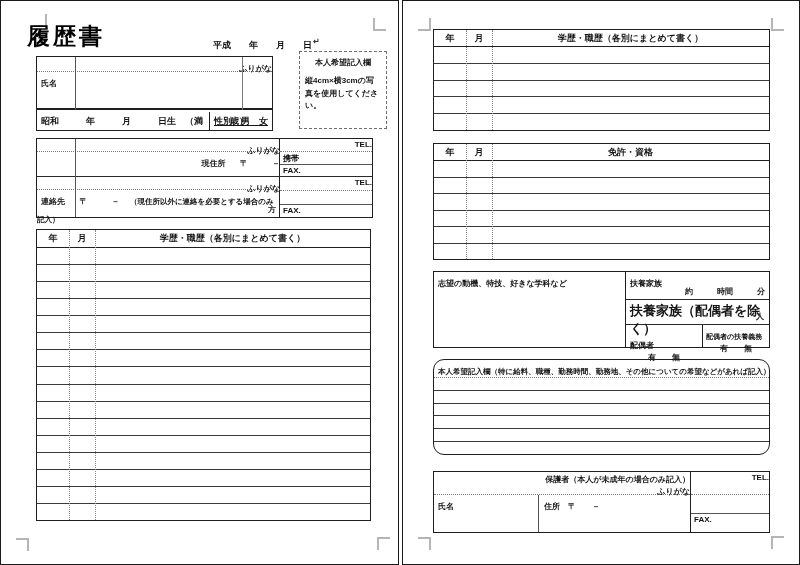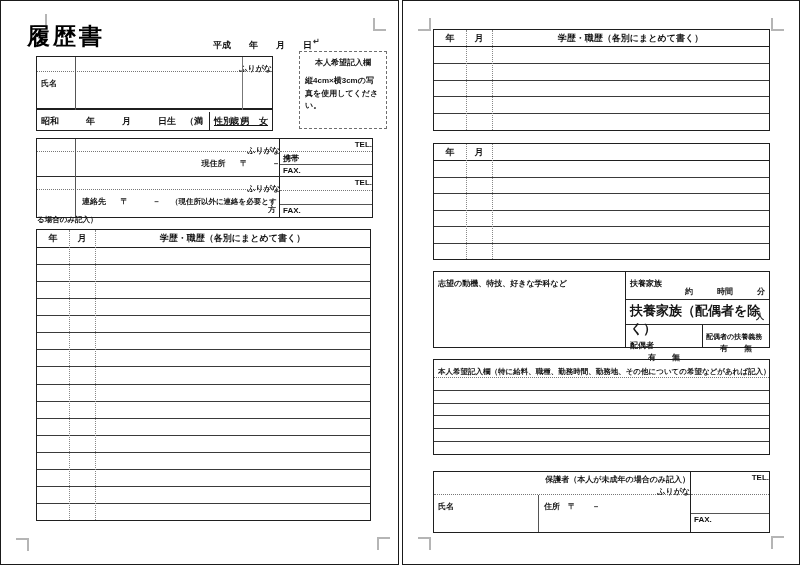--- a/index.html
+++ b/index.html
@@ -94,21 +94,21 @@
           <span class="lbl" style="padding-left:4px;">ふりがな</span>
         </div>
         <div class="abs solb" style="left:0; top:13px; width:243px; height:25px;text-align:right;">
           <span class="lbl" style="padding-left:4px; display:inline-block; padding-top:1px;">現住所</span>
           <span class="lbl" style="padding-left:10px;">〒　　　－</span>
         </div>
         <div class="abs dotb" style="left:0; top:38px; width:243px; height:13px;">
           <span class="lbl" style="padding-left:4px;">ふりがな</span>
         </div>
         <div class="abs" style="left:0; top:51px; width:243px; height:27px;">
-          <span class="lbl" style="padding-left:4px; display:inline-block; padding-top:1px;margin-left:41px;">連絡先</span>
+          <span class="lbl" style="padding-left:4px; display:inline-block; padding-top:1px;">連絡先</span>
           <span class="lbl" style="padding-left:10px;">〒　　　－</span>
           <span class="lbl" style="padding-left:6px; font-size:7.5px;">（現住所以外に連絡を必要とする場合のみ記入）</span>
           <span class="lbl abs" style="right:4px; bottom:2px;">方</span>
         </div>
         <div class="abs" style="left:38px; top:0; height:78px; border-left:1px solid #555;"></div>
       </div>
 
       <div class="abs" style="left:243px; top:0; width:92px; height:78px;">
         <div class="abs dotb rightcol-lbl" style="left:0; top:0; width:92px; height:13px;">TEL.</div>
         <div class="abs rightcol-lbl" style="left:0; top:13px; width:92px; height:13px; border-bottom:1px solid #555;">携帯</div>
@@ -168,20 +168,21 @@
           <div class="trow"></div>
         </div>
       <div class="vline" style="left:32px;"></div>
       <div class="vline" style="left:58px;"></div>
     </div>
 
     <div class="abs ftable" style="left:30px; top:142px; width:337px; height:117px;">
       <div class="fhead lbl9" style="height:17px;">
         <div class="cy">年</div>
         <div class="cm">月</div>
+        <div class="cmain">免許・資格</div>
       </div>
       <div class="tbody">
           <div class="trow"></div>
           <div class="trow"></div>
           <div class="trow"></div>
           <div class="trow"></div>
           <div class="trow"></div>
           <div class="trow"></div>
         </div>
       <div class="vline" style="left:32px;"></div>
@@ -207,21 +208,21 @@
             <div class="lbl" style="text-align:center;">有　　無</div>
           </div>
           <div style="flex:1; position:relative;">
             <span class="lbl" style="display:inline-block; padding:1px 0 0 3px; font-size:7px; white-space:nowrap;">配偶者の扶養義務</span>
             <div class="lbl" style="text-align:center;">有　　無</div>
           </div>
         </div>
       </div>
     </div>
 
-    <div class="abs ftable" style="left:30px; top:358px; width:337px; height:96px;">
+    <div class="abs ftable" style="left:30px; top:358px; width:337px; height:96px;border-radius:11px;">
       <div style="height:18px; border-bottom:1px dotted #777; overflow:hidden;">
         <span class="lbl" style="display:inline-block; padding:3px 0 0 4px; font-size:7.5px; white-space:nowrap;">本人希望記入欄（特に給料、職種、勤務時間、勤務地、その他についての希望などがあれば記入）</span>
       </div>
       <div class="tbody">
           <div class="trow"></div>
           <div class="trow"></div>
           <div class="trow"></div>
           <div class="trow"></div>
           <div class="trow"></div>
           <div class="trow"></div>

